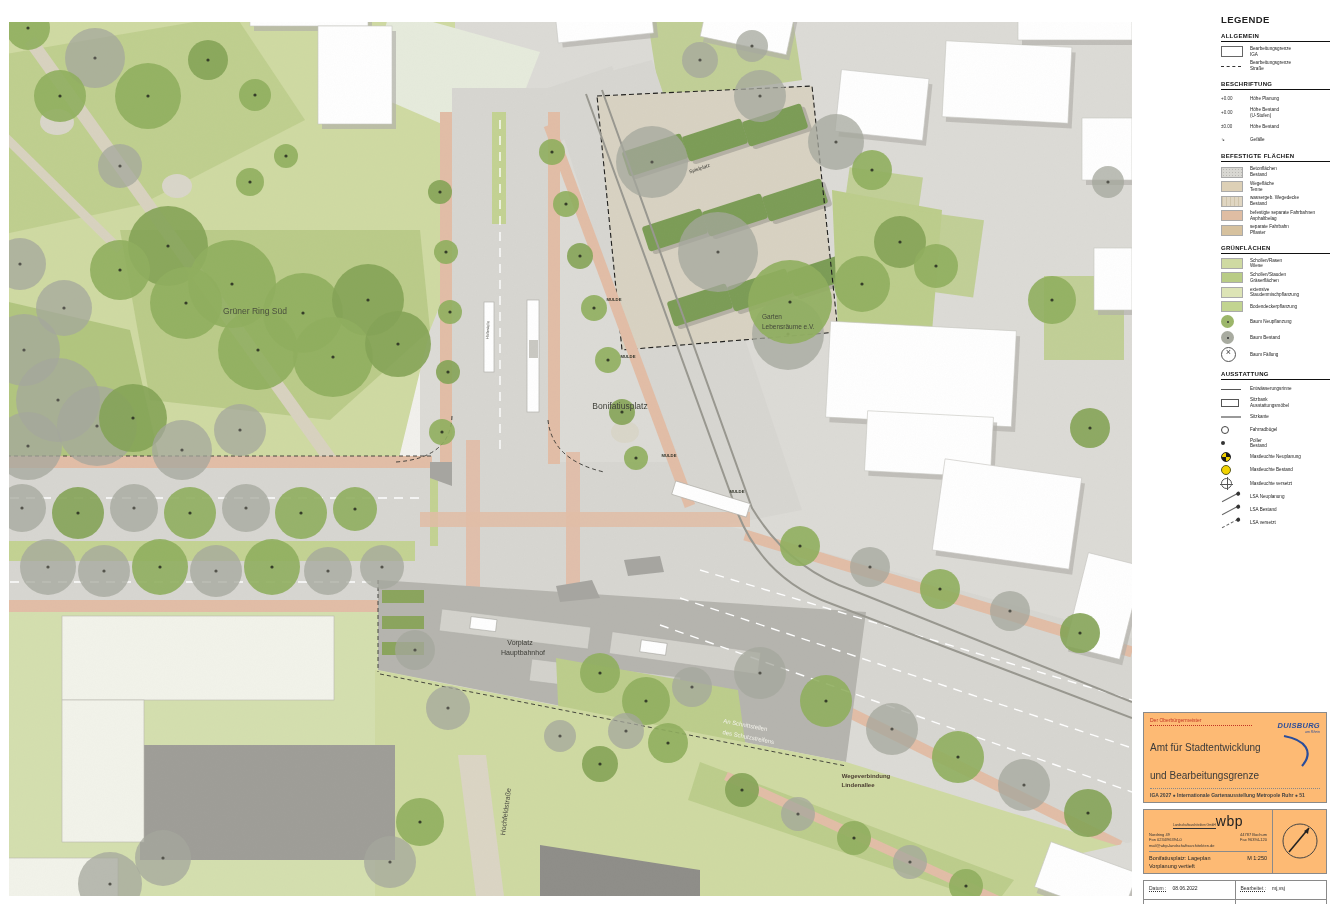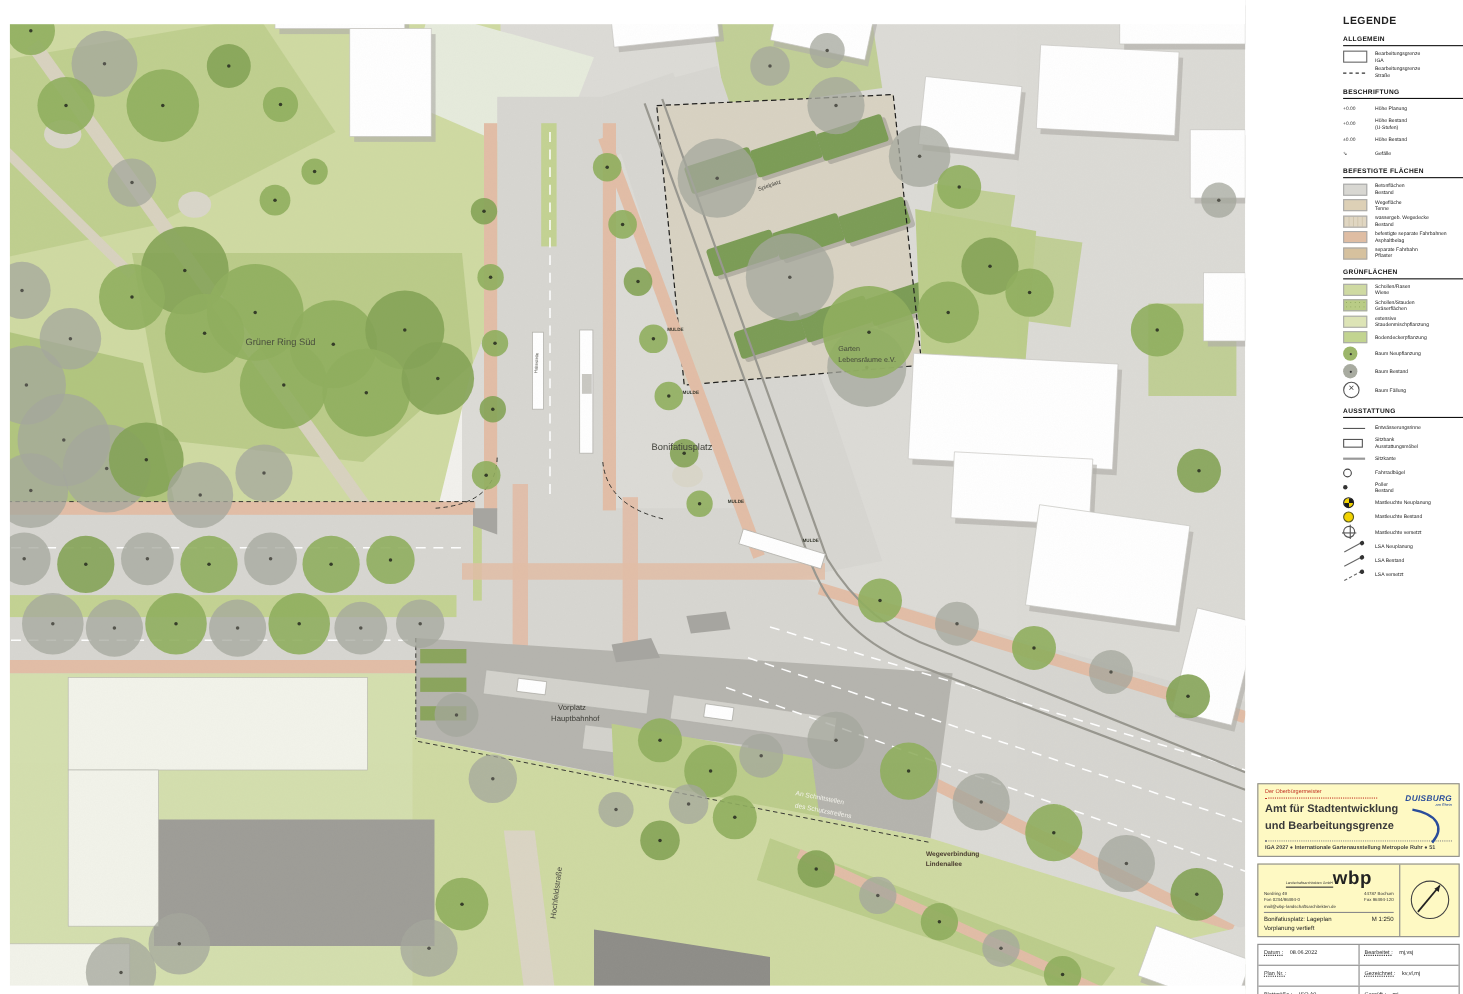--- a/index.html
+++ b/index.html
@@ -47,32 +47,32 @@
     background:conic-gradient(#1a1a1a 0 90deg,#f2d300 90deg 180deg,#1a1a1a 180deg 270deg,#f2d300 270deg);}
   .sw-light-bestand{width:8px;height:8px;border-radius:50%;background:#f2d300;border:1px solid #5a5a20;}
   .sw-light-versetzt{width:9px;height:9px;border-radius:50%;border:0.8px solid #555;position:relative;}
   .sw-light-versetzt::before{content:"";position:absolute;left:50%;top:-2px;bottom:-2px;width:0;border-left:0.8px solid #555;}
   .sw-light-versetzt::after{content:"";position:absolute;top:50%;left:-2px;right:-2px;height:0;border-top:0.8px solid #555;}
   .sw-lsa{width:18px;height:0;border-top:1px solid #666;transform:rotate(-28deg);position:relative;}
   .sw-lsa::after{content:"";position:absolute;right:-2px;top:-2.5px;width:4px;height:4px;border-radius:50%;background:#333;}
   .sw-lsa-dashed{border-top-style:dashed;}
   
   #titleblock{position:absolute;left:1143px;top:712px;width:184px;font-size:5px;color:#222;}
-  .tb-box{border:0.8px solid #8a8a8a;background:#fef9c3;padding:4px 6px;position:relative;}
+  .tb-box{border:0.8px solid #8a8a8a;background:#fdba74;padding:4px 6px;position:relative;}
   .tb-client-small{color:#c23324;font-size:5px;border-bottom:1px dotted #c23324;padding-bottom:2px;margin-bottom:4px;width:60%;}
-  .tb-dept{font-size:10px;line-height:1.18;color:#3a3a3a;margin-top:4px;font-weight:bold;}
+  .tb-dept{font-size:10px;line-height:1.18;color:#3a3a3a;margin-top:16px;}
   .tb-project{font-size:5px;font-weight:bold;border-top:1px dotted #888;margin-top:6px;padding-top:3px;color:#444;}
   .tb-citylogo{position:absolute;right:6px;top:8px;width:62px;text-align:right;}
   .tb-cityname{font-size:7.5px;font-weight:bold;font-style:italic;color:#2a4d9b;letter-spacing:.3px;}
   .tb-citysub{font-size:3.5px;color:#2a4d9b;font-style:italic;}
   .tb-box2{margin-top:6px;padding:0;display:flex;}
   .tb-b2-left{width:118px;border-right:0.8px solid #8a8a8a;padding:3px 5px;}
   .tb-b2-right{flex:1;display:flex;align-items:center;justify-content:center;}
   .tb-wbp{text-align:center;margin:2px 0 3px;}
-  .tb-wbp-name{font-size:17px;font-weight:bold;letter-spacing:.5px;color:#222;line-height:.9;}
+  .tb-wbp-name{font-size:14px;font-weight:normal;letter-spacing:.5px;color:#222;line-height:.9;}
   .tb-wbp-sub{font-size:3.2px;color:#333;border-bottom:0.8px solid #333;display:inline-block;padding-bottom:1px;}
   .tb-addr{display:flex;justify-content:space-between;font-size:4px;color:#333;line-height:1.4;border-bottom:0.8px solid #8a8a8a;padding-bottom:3px;margin-bottom:3px;}
   .tb-draw{display:flex;justify-content:space-between;font-size:5.5px;color:#222;line-height:1.3;}
   .tb-table{margin-top:6px;border:0.8px solid #8a8a8a;background:#fff;}
   .tb-tr{display:flex;border-bottom:0.8px solid #8a8a8a;}
   .tb-tr:last-child{border-bottom:none;}
   .tb-td{flex:1;padding:4px 5px;display:flex;gap:6px;min-height:10px;}
   .tb-td:first-child{border-right:0.8px solid #8a8a8a;}
   .tb-lbl{color:#333;text-decoration:underline dotted;}
   .tb-val{color:#222;}

